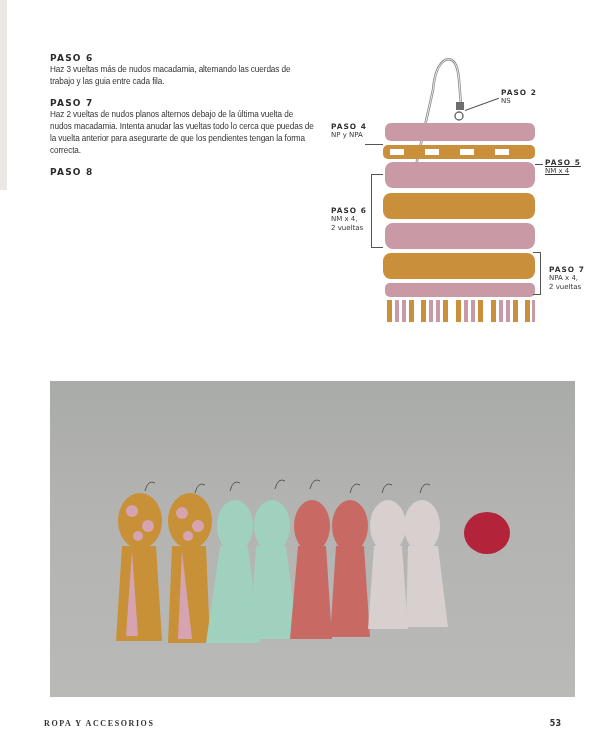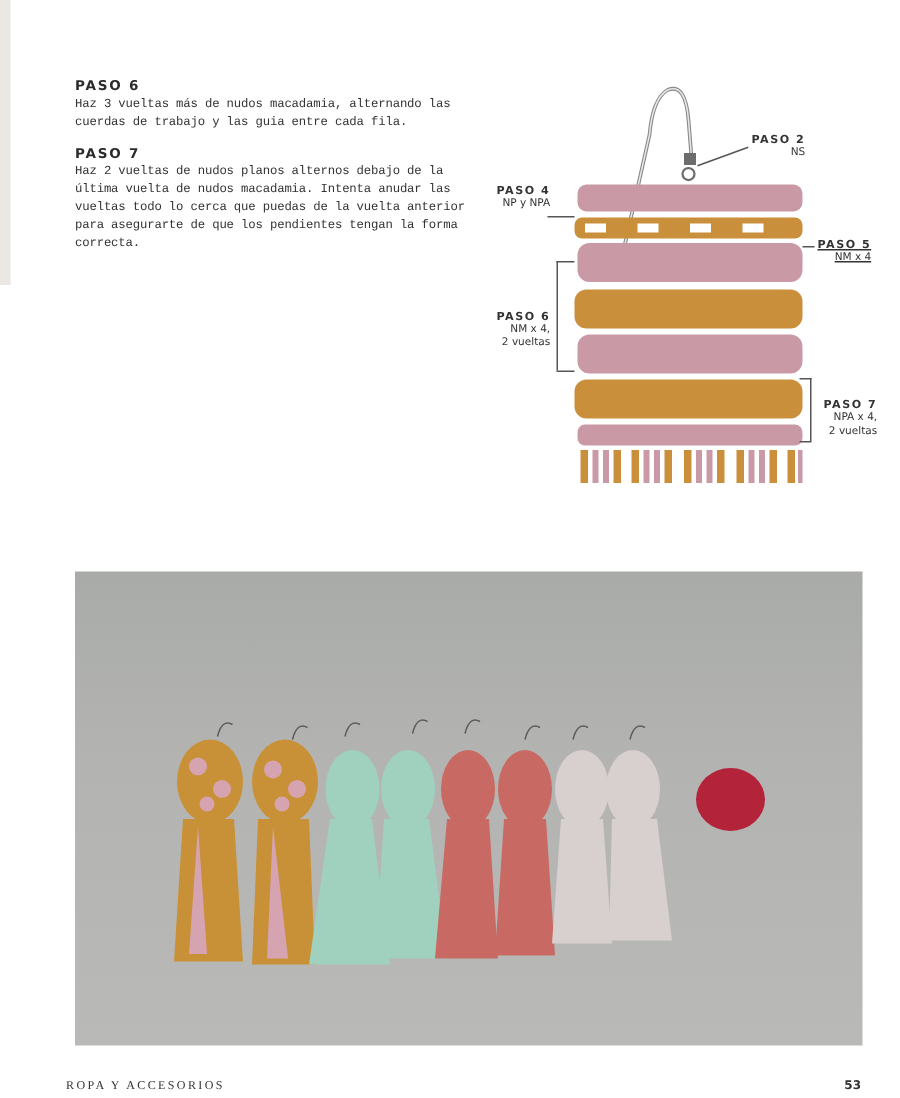--- a/index.html
+++ b/index.html
@@ -4,47 +4,48 @@
 <style>
   * { box-sizing: border-box; margin: 0; padding: 0; }
   html, body { width: 600px; height: 732px; background: #ffffff; overflow: hidden; }
   body { position: relative; font-family: "Liberation Sans", sans-serif; color: #2b2b2b; }
 
   .side-strip { position: absolute; left: 0; top: 0; width: 7px; height: 190px; background: #ebe8e3; }
 
   .steps { position: absolute; left: 50px; top: 52px; width: 265px; }
   .step { margin-bottom: 9px; }
   .step-title { font-family: "DejaVu Sans", sans-serif; font-weight: bold; font-size: 9px; letter-spacing: 1.2px; color: #2b2b2b; line-height: 12px; }
-  .step-text { font-family: Liberation Mono, monospace; font-size: 8.2px; line-height: 12px; color: #333; letter-spacing: -0.1px; }
+  .step-text { font-family: Liberation Sans, sans-serif; font-size: 8.2px; line-height: 12px; color: #333; letter-spacing: -0.1px; }
 
-  .diagram { position: absolute; left: 325px; top: 50px; width: 270px; height: 280px; text-align: right; }
+  .diagram { position: absolute; left: 325px; top: 50px; width: 270px; height: 280px; }
   .label { position: absolute; font-family: "DejaVu Sans", sans-serif; font-size: 7px; line-height: 9px; color: #333; }
   .label .t { font-weight: bold; letter-spacing: 1px; font-size: 7.4px; display: block; }
   .lline { position: absolute; background: #555; }
 
   .photo { position: absolute; left: 50px; top: 381px; width: 525px; height: 316px; background: linear-gradient(180deg, #a9aba8 0%, #b3b4b1 40%, #b9bab7 100%); overflow: hidden; }
 
-  .footer-left { position: absolute; left: 44px; top: 719px; font-family: "Liberation Serif", serif; font-size: 8px; letter-spacing: 1.6px; color: #333; }
+  .footer-left { position: absolute; left: 44px; top: 719px; font-family: "Liberation Serif", serif; font-size: 8px; letter-spacing: 1.6px; color: #333; font-weight: bold; }
   .footer-right { position: absolute; right: 100px; top: 719px; font-family: "DejaVu Sans", sans-serif; font-weight: bold; font-size: 8px; color: #333; }
 </style>
 </head>
 <body>
 
 <div class="side-strip"></div>
 
 <div class="steps">
   <div class="step">
     <div class="step-title">PASO 6</div>
     <div class="step-text">Haz 3 vueltas más de nudos macadamia, alternando las cuerdas de trabajo y las guia entre cada fila.</div>
   </div>
   <div class="step">
     <div class="step-title">PASO 7</div>
     <div class="step-text">Haz 2 vueltas de nudos planos alternos debajo de la última vuelta de nudos macadamia. Intenta anudar las vueltas todo lo cerca que puedas de la vuelta anterior para asegurarte de que los pendientes tengan la forma correcta.</div>
   </div>
   <div class="step">
+    <div class="step-title">PASO 8</div>
   </div>
 </div>
 
 <div class="diagram">
   <svg width="270" height="280" viewBox="0 0 270 280">
 
     <path d="M136,55 L134,30 Q132,5 120,10 Q110,16 108,40 L90,120" fill="none" stroke="#8a8a8a" stroke-width="2.5"></path>
     <path d="M136,55 L134,30 Q132,5 120,10 Q110,16 108,40 L90,120" fill="none" stroke="#e8e8e8" stroke-width="1"></path>
     <rect x="131" y="52" width="8" height="8" fill="#6d6d6d"></rect>
     <circle cx="134" cy="66" r="4" fill="none" stroke="#6d6d6d" stroke-width="1.5"></circle>
@@ -172,13 +173,13 @@
         <path d="M324,165 L318,248 L358,248 L352,165 Z"></path>
       <ellipse cx="372" cy="145" rx="18" ry="26"></ellipse>
         <path d="M358,165 L356,246 L398,246 L388,165 Z"></path>
     </g>
 
     <ellipse cx="437" cy="152" rx="23" ry="21" fill="#b3233a"></ellipse>
   </svg>
 </div>
 
 <div class="footer-left">ROPA Y ACCESORIOS</div>
-<div class="footer-right" style="right:26px;">53</div>
+<div class="footer-right" style="right:39px;">53</div>
 
 </body></html>

